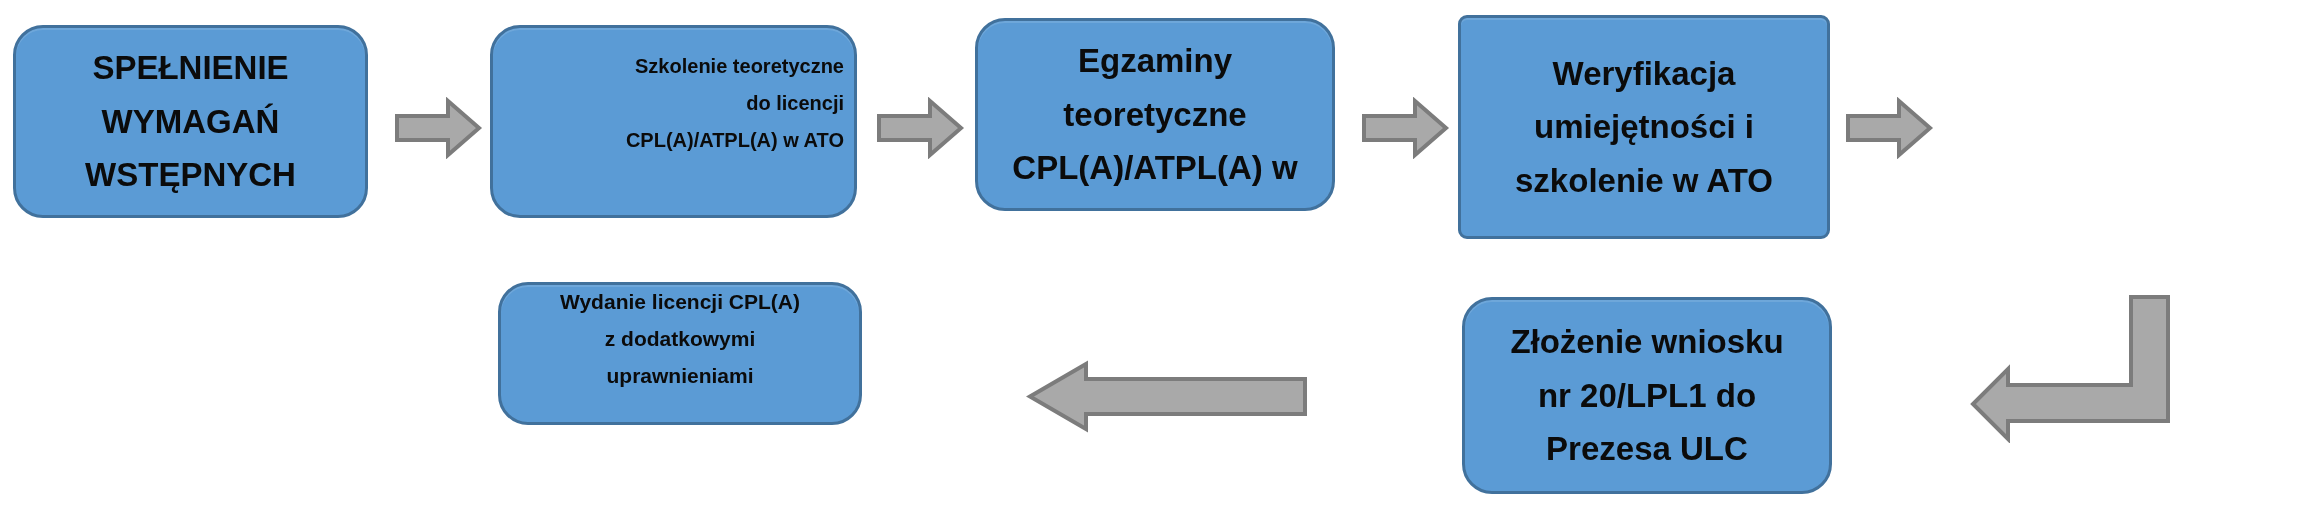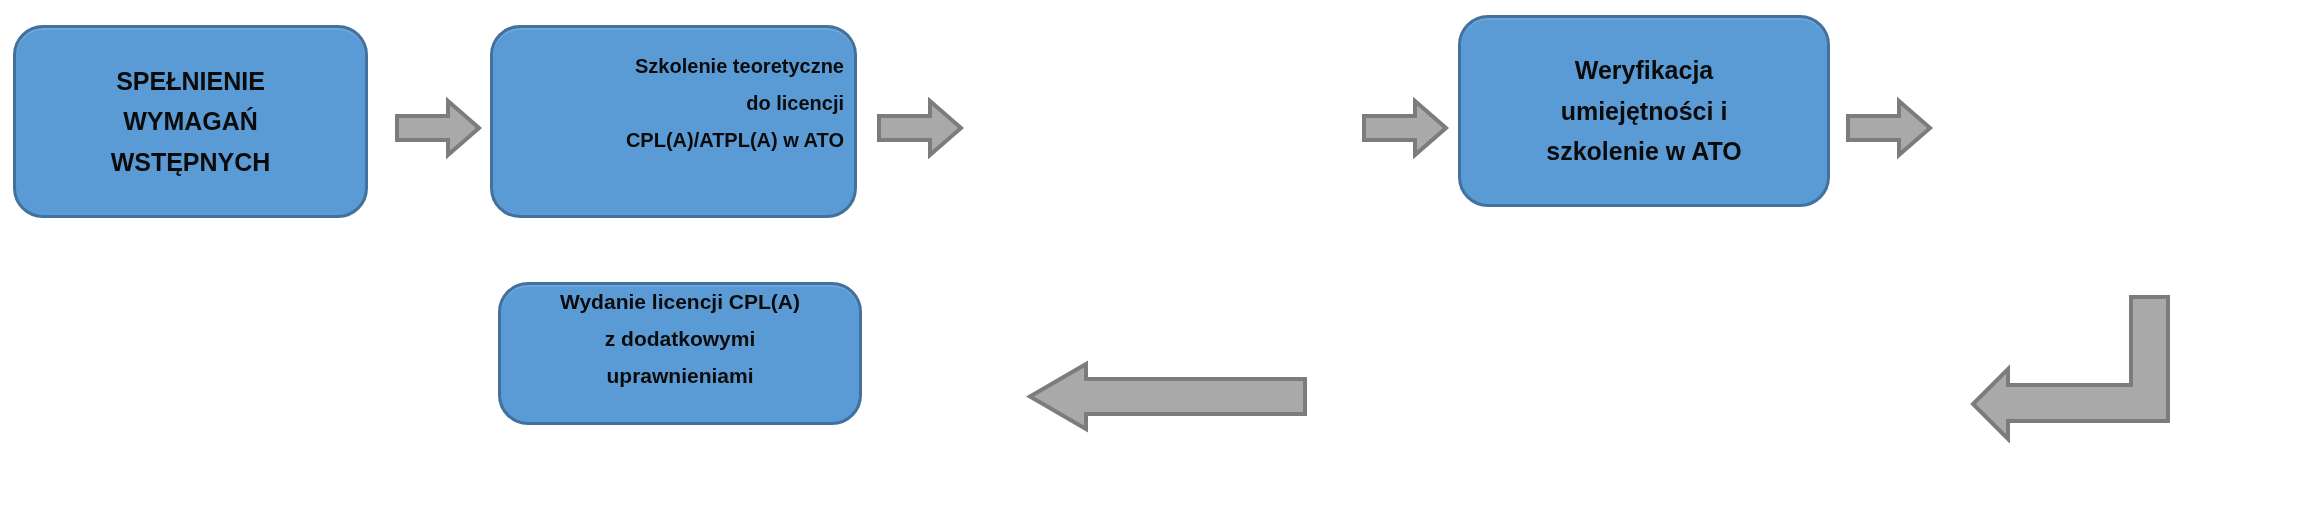--- a/index.html
+++ b/index.html
@@ -32,21 +32,21 @@
     text-align: center;
     box-shadow: inset 0 2px 0 rgba(255,255,255,0.12);
   }
   .box-text {
     white-space: pre-line;
     font-weight: bold;
     color: var(--text-color);
     width: 100%;
     padding: 0 10px;
   }
-  .text-lg .box-text { font-size: 25px; line-height: 1.62; }
+  .text-lg .box-text { font-size: 33px; line-height: 1.62; }
   .text-md .box-text { font-size: 21px; line-height: 1.75; }
   .text-sm .box-text { font-size: 20px; line-height: 1.85; text-align: right; }
   .pad-b36 { padding-bottom: 36px; }
   .pad-b28 { padding-bottom: 28px; }
   .pad-b26 { padding-bottom: 26px; }
   .arrow { position: absolute; }
   .arrow svg { display: block; }
   .arrow polygon {
     fill: var(--arrow-fill);
     stroke: var(--arrow-border);
@@ -64,28 +64,38 @@
 WYMAGAŃ
 WSTĘPNYCH</div>
   </div>
 
   <div class="box text-sm" style="left:490px; top:25px; width:367px; height:193px;">
     <div class="box-text pad-b36">Szkolenie teoretyczne
 do licencji
 CPL(A)/ATPL(A) w ATO</div>
   </div>
 
+  <div class="box text-lg" style="left:975px; top:18px; width:360px; height:193px;">
+    <div class="box-text">Egzaminy
+teoretyczne
+CPL(A)/ATPL(A) w</div>
+  </div>
 
-  <div class="box text-lg" style="left:1458px; top:15px; width:372px; height:192px;">
+  <div class="box text-lg" style="left:1458px; top:15px; width:372px; height:224px;border-radius:9px;">
     <div class="box-text">Weryfikacja
 umiejętności i
 szkolenie w ATO</div>
   </div>
 
 
+  <div class="box text-lg" style="left:1462px; top:297px; width:370px; height:197px;">
+    <div class="box-text">Złożenie wniosku
+nr 20/LPL1 do
+Prezesa ULC</div>
+  </div>
 
   <div class="box text-md" style="left:498px; top:282px; width:364px; height:143px;">
     <div class="box-text pad-b28">Wydanie licencji CPL(A)
 z dodatkowymi
 uprawnieniami</div>
   </div>
 
   <div class="arrow" style="left:395px; top:97px;">
     <svg width="88" height="62" viewBox="0 0 88 62">
       <polygon points="2,19 53,19 53,4 84,31 53,58 53,43 2,43"></polygon>

